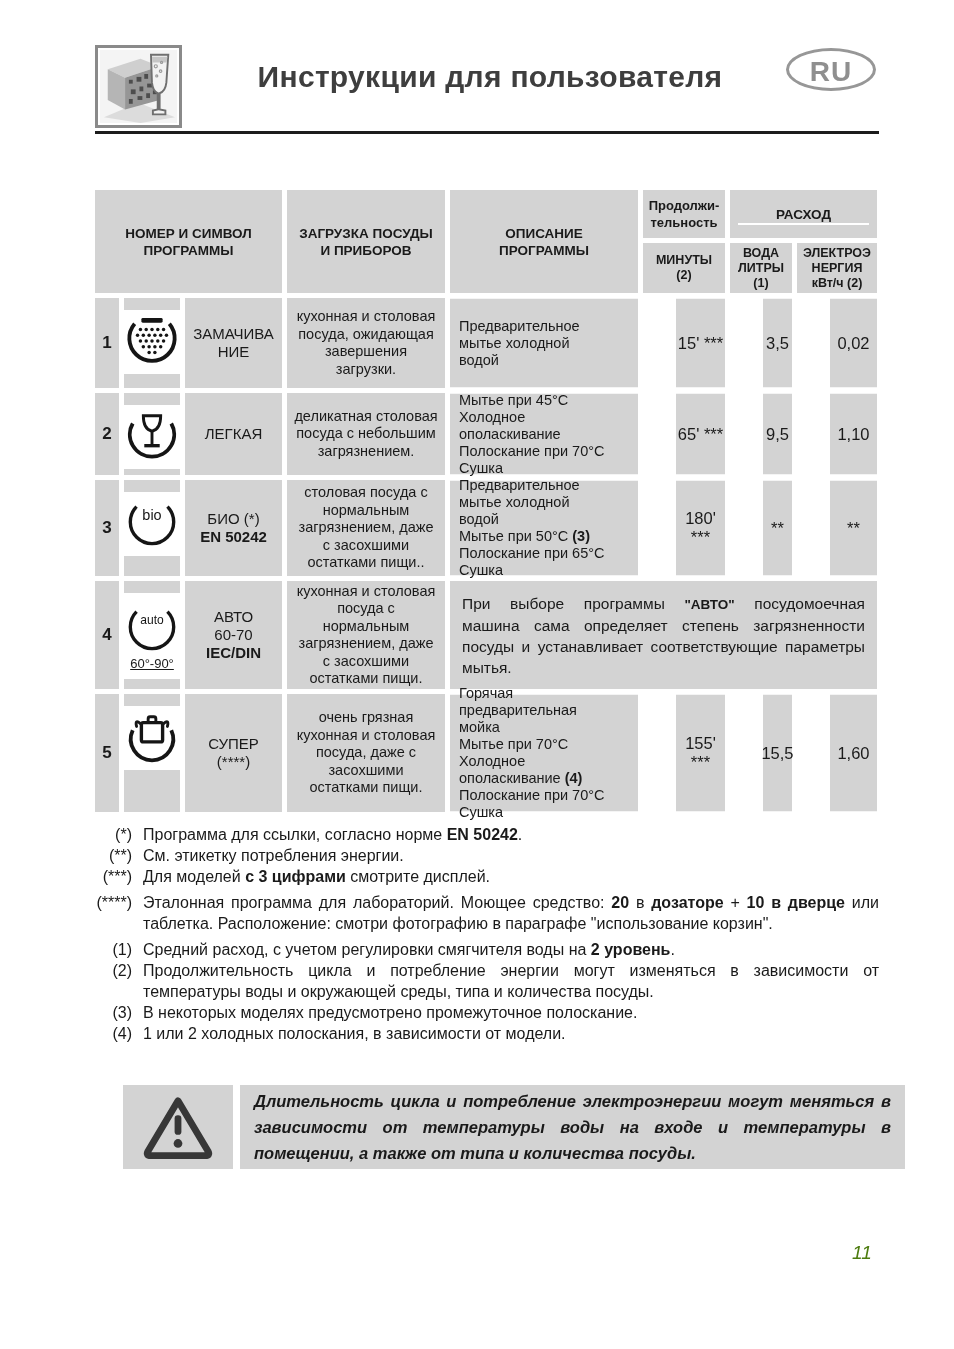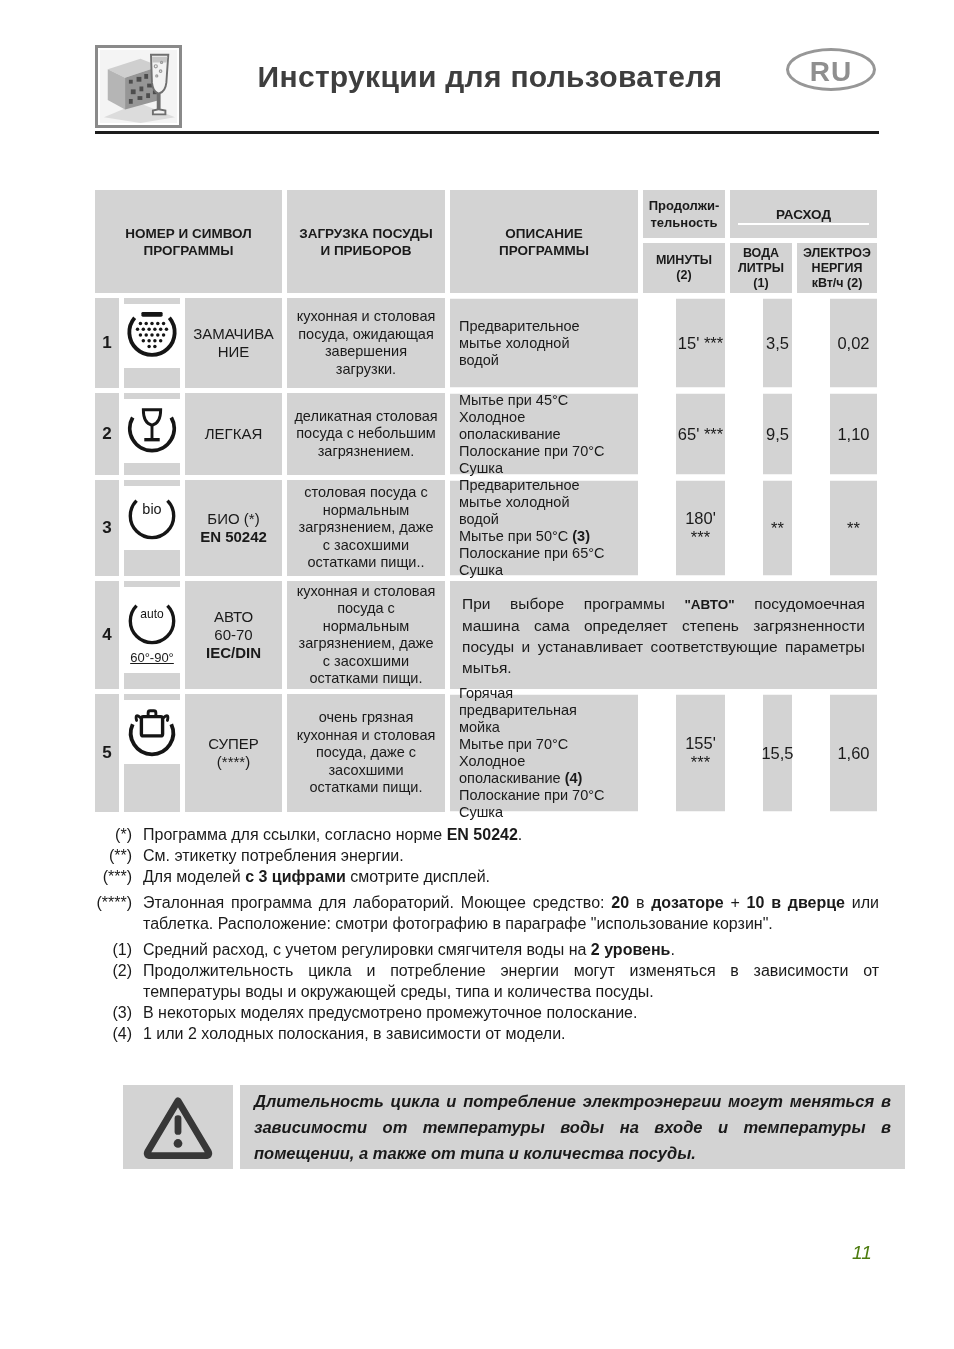--- a/index.html
+++ b/index.html
@@ -30,21 +30,21 @@
   .h-load{grid-column:4/5;grid-row:1/3;}
   .h-desc{grid-column:5/6;grid-row:1/3;}
   .h-dur{grid-column:6/7;grid-row:1/2;font-size:13px;}
   .h-cons{grid-column:7/9;grid-row:1/2;position:relative;}
   .h-cons::after{content:"";position:absolute;left:8px;right:8px;top:33px;height:2px;background:#fff;}
   .h-min{grid-column:6/7;grid-row:2/3;}
   .h-wat{grid-column:7/8;grid-row:2/3;}
   .h-en{grid-column:8/9;grid-row:2/3;}
 
   .num{font-weight:bold;font-size:17px;}
-  .iconc{justify-content:flex-start;padding-top:6px;}
+  .iconc{justify-content:flex-start;padding-top:12px;}
   .ibox{background:#fff;width:56px;height:64px;display:flex;flex-direction:column;
         align-items:center;justify-content:center;}
   .ibox.tall{height:86px;text-decoration:underline;}
   .ibox .ilabel{font-size:13px;line-height:14px;margin-top:1px;}
   .name{font-size:15px;line-height:18px;padding:2px 2px;}
   .name .bold{font-weight:bold;}
   .load{font-size:14.5px;line-height:17.5px;padding:2px 7px;}
   .desc{align-items:flex-start;text-align:left;padding:4px 26px 4px 9px;
         font-size:14.5px;line-height:17px;}
   .val{font-size:16.5px;margin-left:33px;}

